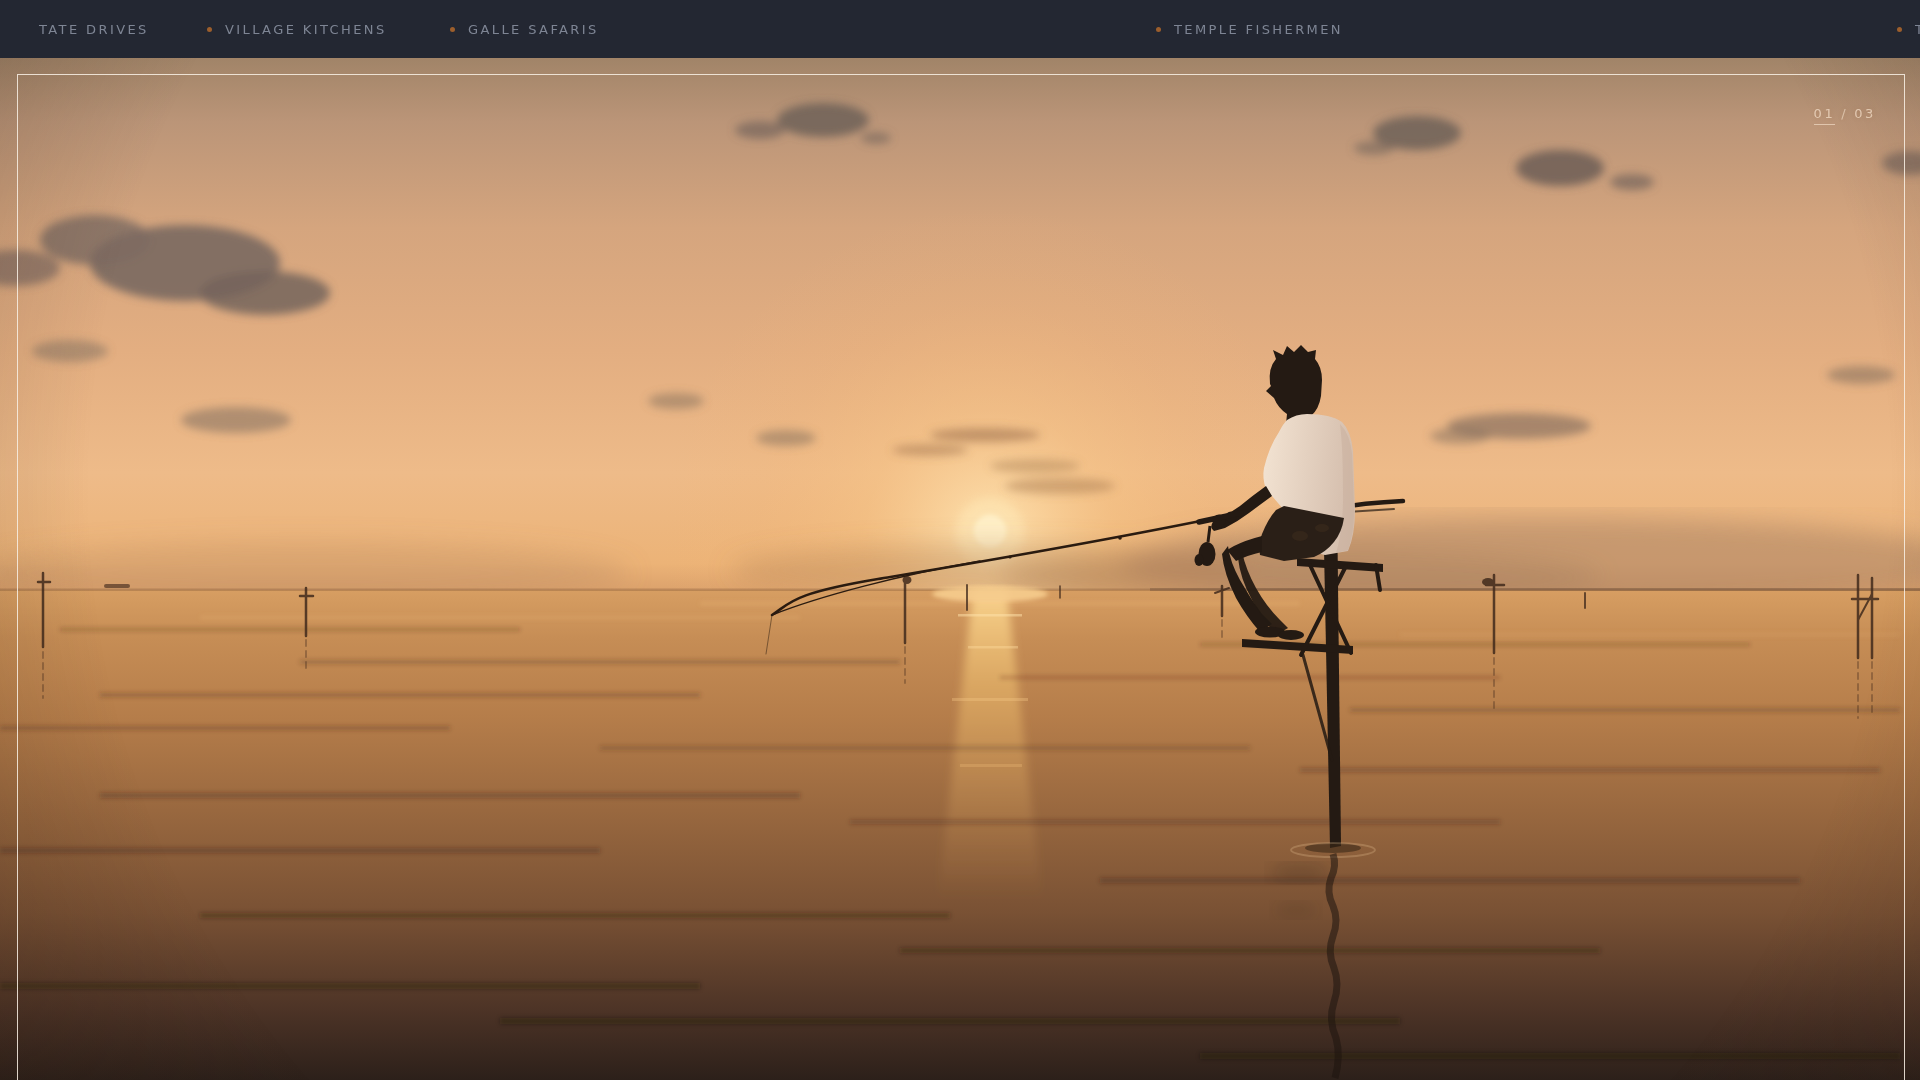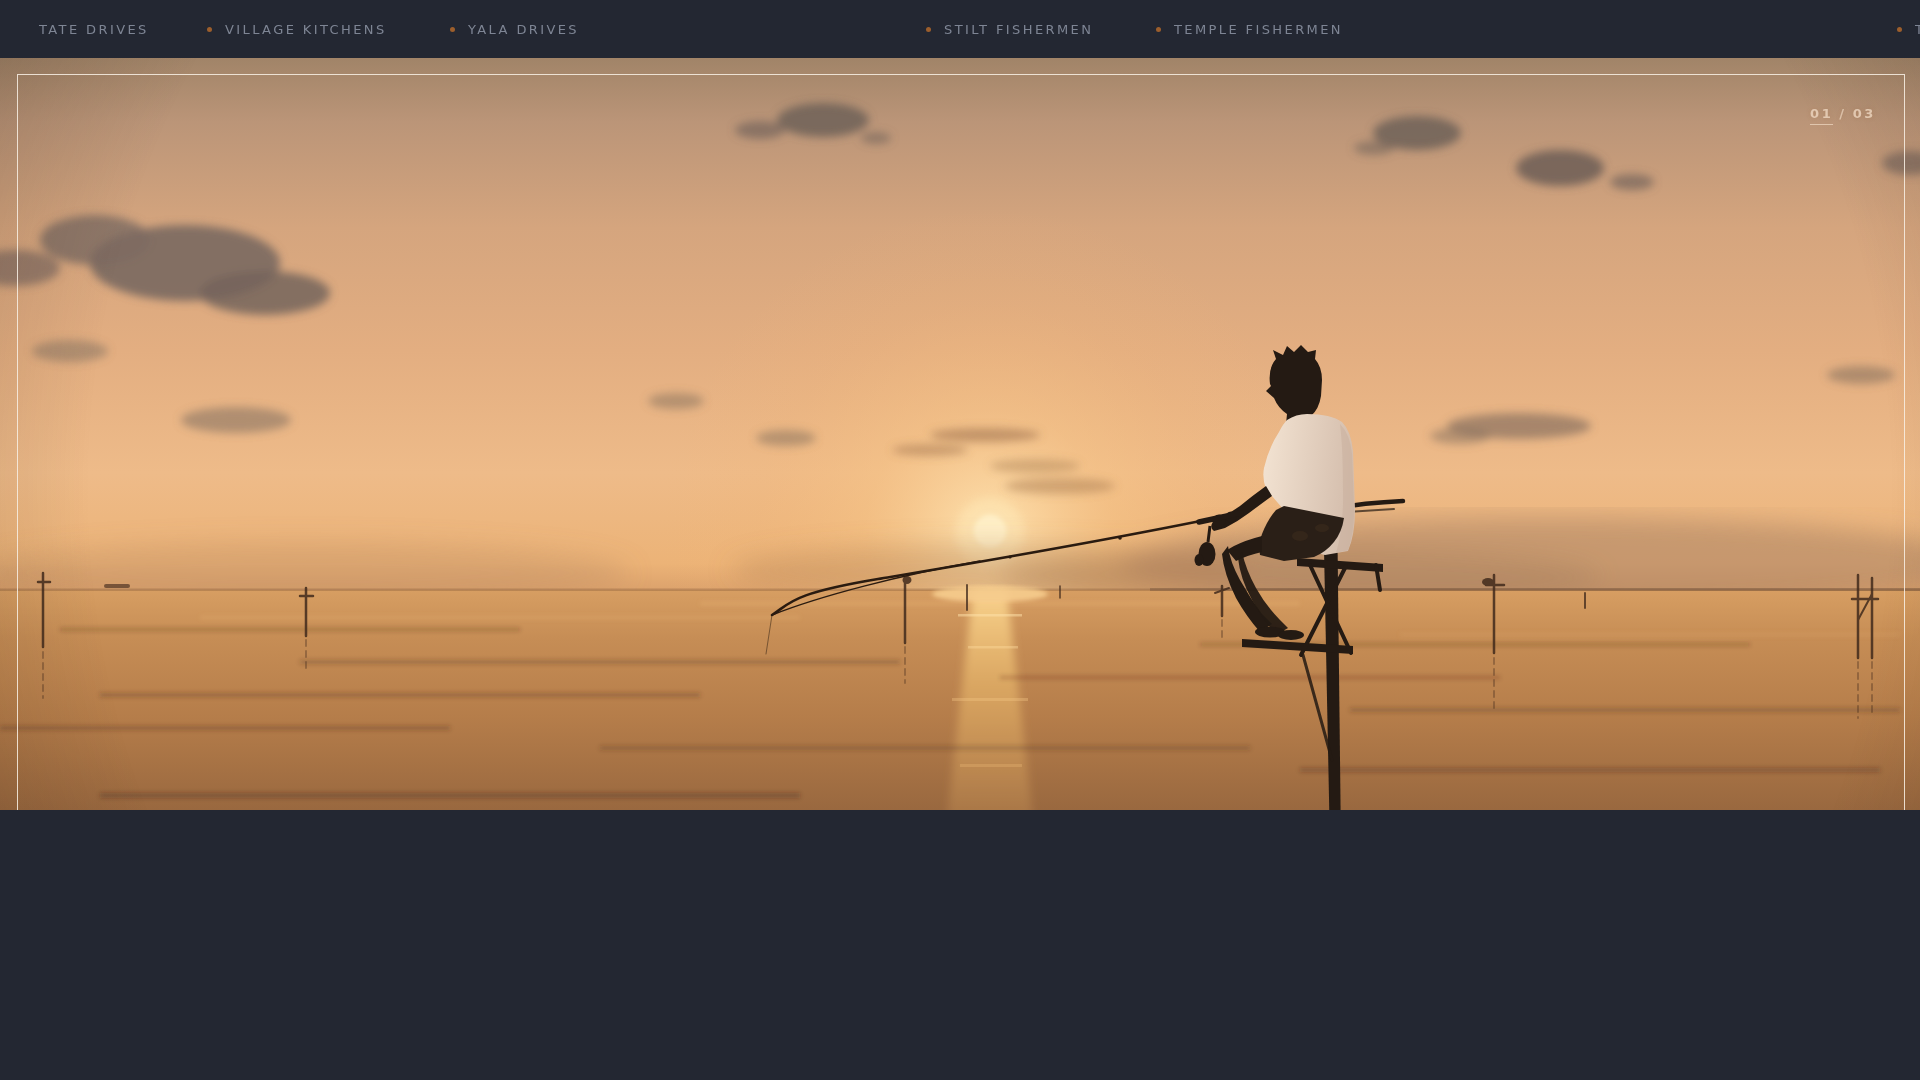--- a/index.html
+++ b/index.html
@@ -24,22 +24,22 @@
     width:5px;height:5px;border-radius:50%;
     background:#9c5e2c;flex:0 0 auto;
   }
   .ticker-item .lbl{
     font-size:13px;font-weight:500;letter-spacing:2.4px;
     color:#7e8594;
   }
 
   
   .hero{
-    position:absolute;top:58px;left:0;width:1920px;height:752px;
-    overflow:hidden;background:#7f1d1d;font-weight:bold;
+    position:absolute;top:58px;left:0;width:1920px;height:1022px;
+    overflow:hidden;background:#7f1d1d;
   }
   .hero svg{position:absolute;top:0;left:0;display:block;}
   .hero-frame{
     position:absolute;top:16px;left:17px;right:15px;bottom:-12px;
     border:1.5px solid rgba(247,238,226,.88);
     pointer-events:none;z-index:10;
   }
   .slide-counter{
     position:absolute;top:48px;right:44px;z-index:12;
     font-size:13px;letter-spacing:2.6px;
@@ -61,25 +61,21 @@
   <header class="ticker-bar">
     <div class="ticker-item" style="left:3px">
       <span class="lbl">TATE DRIVES</span>
     </div>
     <div class="ticker-item" style="left:171px">
       <span class="dot"></span>
       <span class="lbl">VILLAGE KITCHENS</span>
     </div>
     <div class="ticker-item" style="left:414px">
       <span class="dot"></span>
-      <span class="lbl">YALA DRIVES</span>
-    </div>
-    <div class="ticker-item" style="left:890px">
-      <span class="dot"></span>
-      <span class="lbl">STILT FISHERMEN</span>
+      <span class="lbl">GALLE SAFARIS</span>
     </div>
     <div class="ticker-item" style="left:1120px">
       <span class="dot"></span>
       <span class="lbl">TEMPLE FISHERMEN</span>
     </div>
     <div class="ticker-item" style="left:1861px">
       <span class="dot"></span>
       <span class="lbl">TUK</span>
     </div>
   </header>

